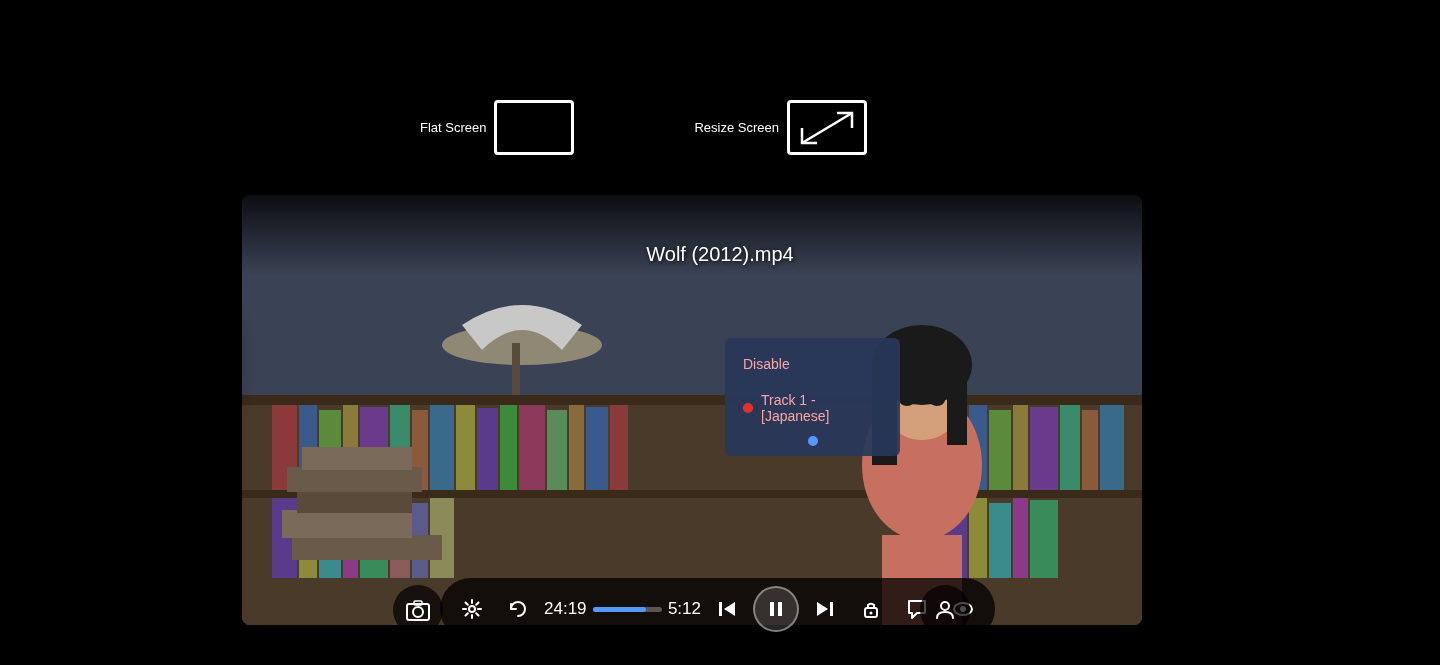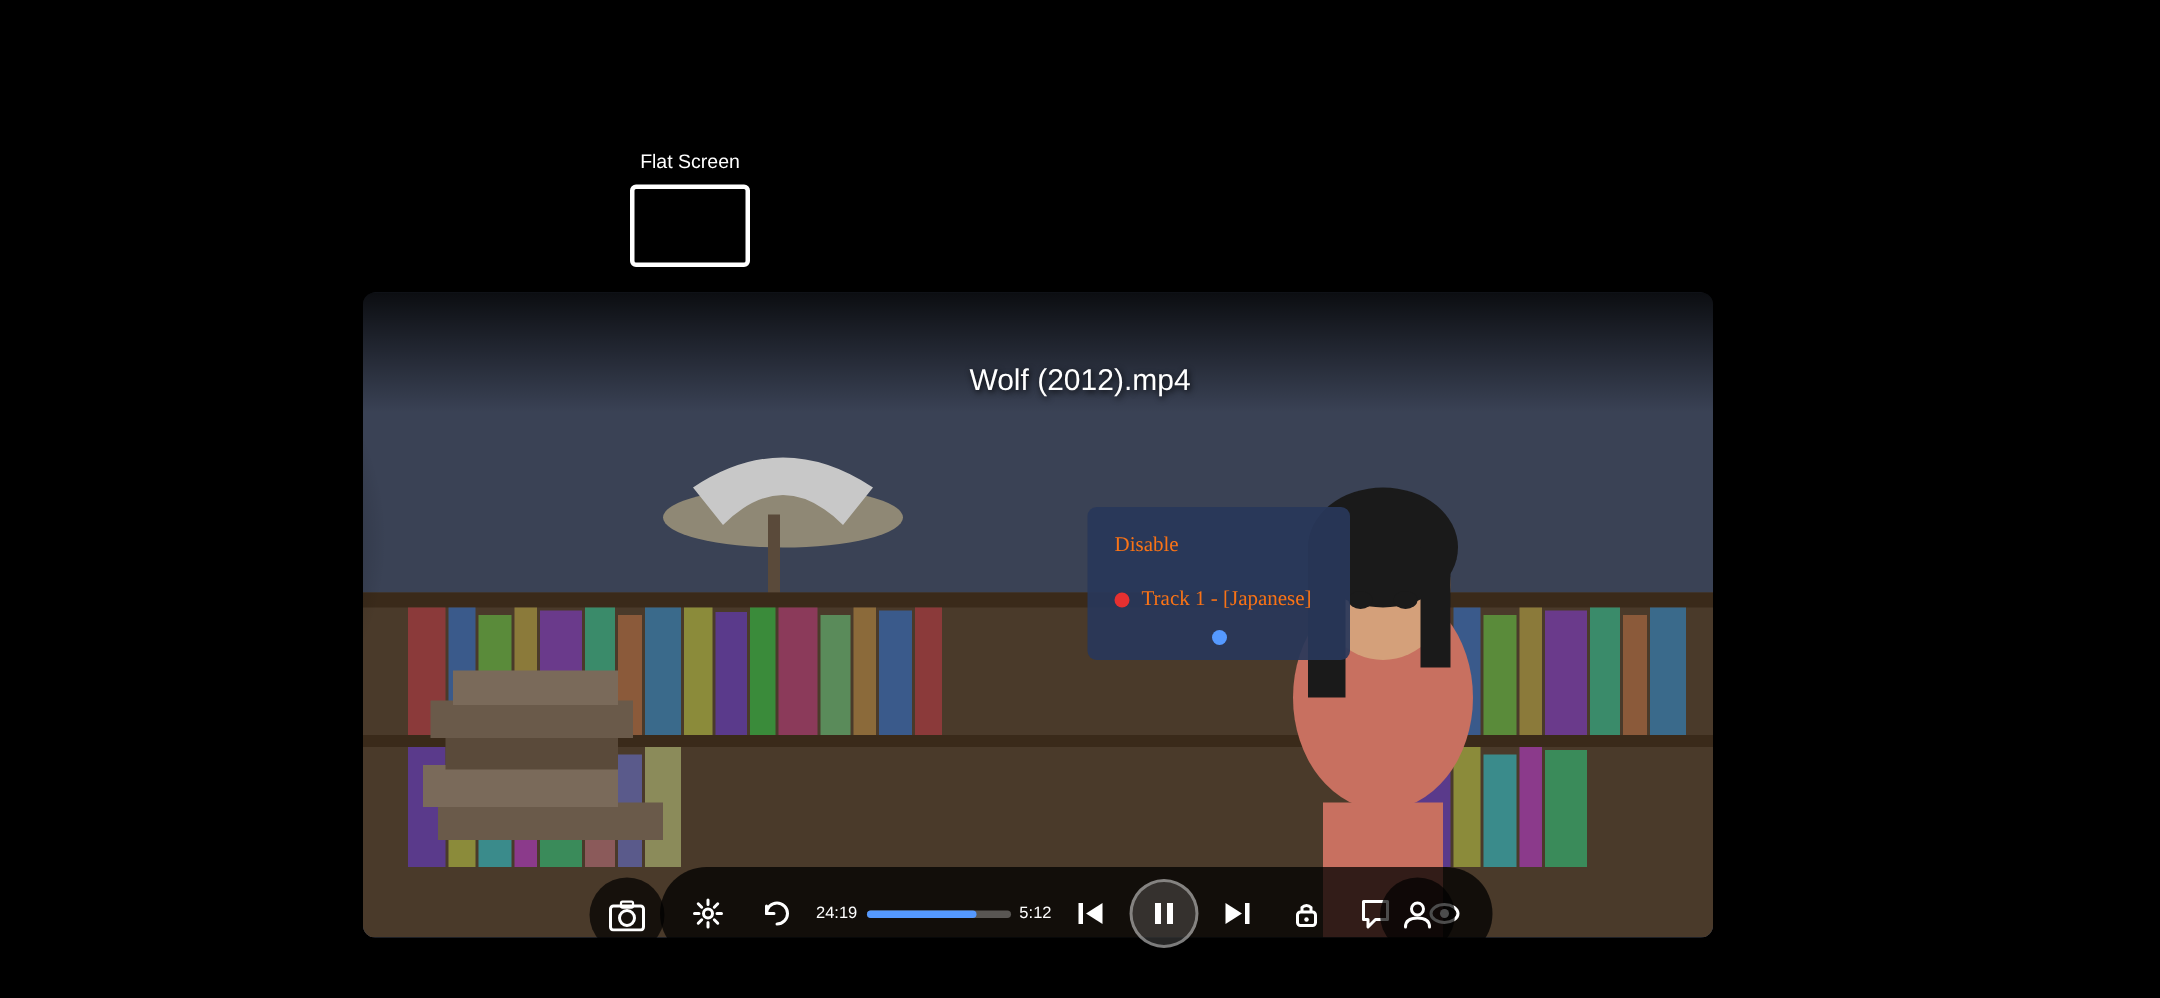--- a/index.html
+++ b/index.html
@@ -68,21 +68,21 @@
       top: 100px;
       left: 420px;
       display: flex;
       gap: 120px;
       align-items: flex-start;
       z-index: 20;
     }
 
     .toolbar-item {
       display: flex;
-      flex-direction: column;
+      flex-direction: row;
       align-items: center;
       gap: 8px;
       cursor: pointer;
     }
 
     .toolbar-item-label {
       color: #fff;
       font-size: 13px;
       font-weight: 500;
       text-align: center;
@@ -129,27 +129,26 @@
       left: 725px;
       width: 175px;
       background: rgba(40, 55, 90, 0.92);
       border-radius: 6px;
       padding: 8px 0;
       z-index: 30;
     }
 
     .dropdown-item {
       padding: 10px 18px;
-      color: #f97316;
+      color: #fca5a5;
       font-size: 14px;
       cursor: pointer;
       display: flex;
       align-items: center;
       gap: 8px;
-      font-family: Liberation Serif, serif;
     }
 
     .dropdown-dot {
       width: 10px;
       height: 10px;
       border-radius: 50%;
       flex-shrink: 0;
     }
 
     .dot-red { background: #e63030; }
@@ -196,21 +195,21 @@
     
     .progress-area {
       flex: 1;
       display: flex;
       align-items: center;
       gap: 6px;
     }
 
     .time-label {
       color: #fff;
-      font-size: 11px;
+      font-size: 17px;
       white-space: nowrap;
       flex-shrink: 0;
     }
 
     .progress-track {
       flex: 1;
       height: 5px;
       background: rgba(255,255,255,0.3);
       border-radius: 3px;
       position: relative;
@@ -352,20 +351,32 @@
   <div class="top-toolbar">
 
     <div class="toolbar-item">
       <span class="toolbar-item-label">Flat Screen</span>
       <div class="toolbar-icon-box">
         
       </div>
     </div>
 
 
+    <div class="toolbar-item">
+      <span class="toolbar-item-label">Resize Screen</span>
+      <div class="toolbar-icon-box">
+        <svg width="60" height="40" viewBox="0 0 60 40">
+
+          <line x1="5" y1="35" x2="55" y2="5" stroke="#fff" stroke-width="2.5"></line>
+
+          <polyline points="5,20 5,35 20,35" fill="none" stroke="#fff" stroke-width="2.5"></polyline>
+          <polyline points="55,20 55,5 40,5" fill="none" stroke="#fff" stroke-width="2.5"></polyline>
+        </svg>
+      </div>
+    </div>
 
 
   </div>
 
   <div class="video-title">Wolf (2012).mp4</div>
 
   <div class="audio-dropdown">
     <div class="dropdown-item">
       <span>Disable</span>
     </div>

